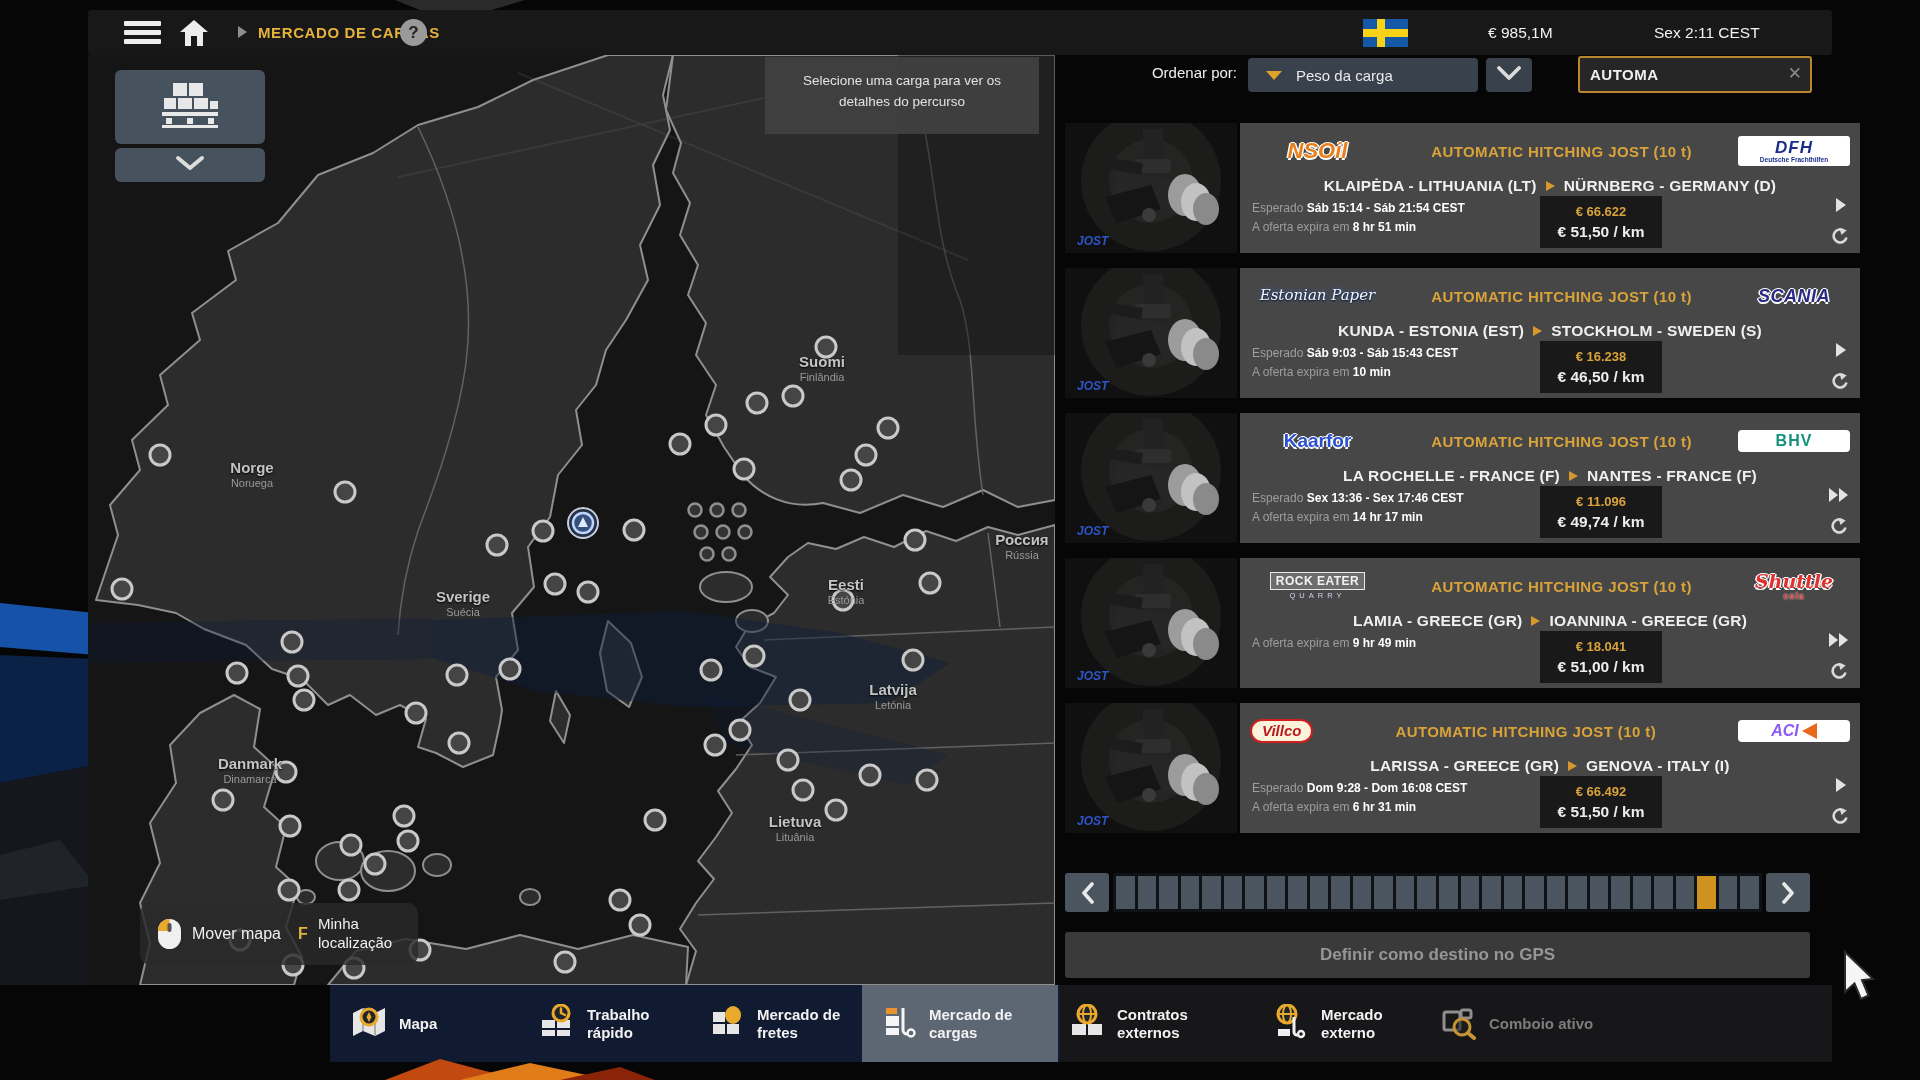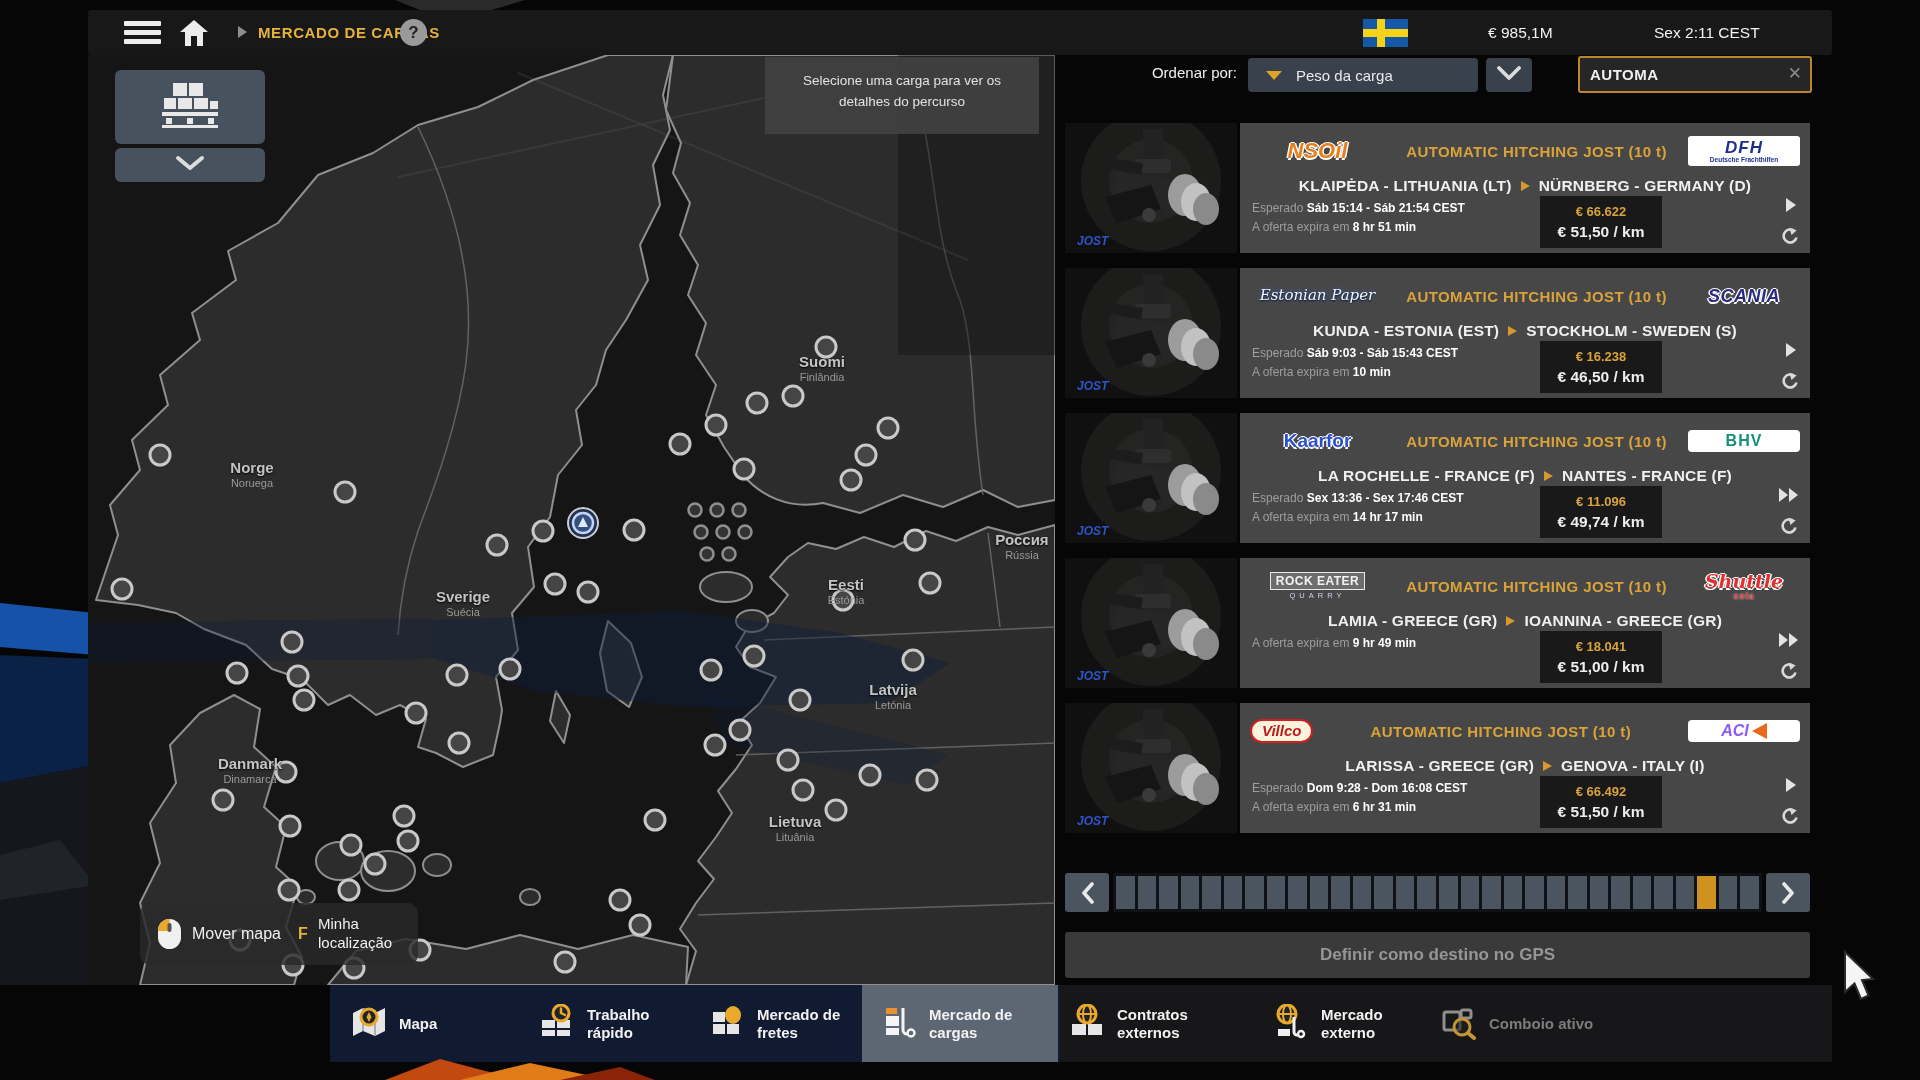--- a/index.html
+++ b/index.html
@@ -51,21 +51,21 @@
   .sort-value { color:#eaeaea; font-size:15px; }
   .sort-expand { left:1486px; top:58px; width:46px; height:34px; background:#39424c; border-radius:4px;
                  display:flex; align-items:center; justify-content:center; cursor:pointer; }
   .searchbox { left:1578px; top:56px; width:234px; height:37px; background:#262626; border:2px solid #b9862c; border-radius:3px; }
   .searchbox input { position:absolute; left:10px; top:0; width:185px; height:33px; background:transparent; border:none; outline:none;
                      color:#f0f0f0; font-size:15px; font-weight:bold; font-family:inherit; letter-spacing:.5px; }
   .search-clear { position:absolute; right:8px; top:5px; color:#8a8a8a; font-size:17px; cursor:pointer; }
 
   .offer { position:absolute; left:1065px; width:745px; height:130px; cursor:pointer; }
   .offer-thumb { position:absolute; left:0; top:0; width:172px; height:130px; background:#0c0c0c; }
-  .offer-content { position:absolute; left:175px; top:0; width:570px; height:130px; background:#474747; }
+  .offer-content { position:absolute; left:175px; top:0; width:620px; height:130px; background:#474747; }
   .offer-head { position:absolute; left:0; top:5px; width:100%; height:46px; display:flex; align-items:center; justify-content:space-between; padding:0 10px; }
   .cargo-title { flex:1; text-align:center; font-size:15px; font-weight:bold; color:#d9a33a; letter-spacing:.4px; }
   .offer-route { position:absolute; top:54px; width:100%; text-align:center; font-size:15.5px; font-weight:bold; color:#f0f0f0; letter-spacing:.2px; }
   .route-sep { display:inline-block; width:0; height:0; border-left:9px solid #d9982e; border-top:5.5px solid transparent; border-bottom:5.5px solid transparent; margin:0 9px; }
   .offer-bottom { position:absolute; left:12px; right:6px; top:78px; height:50px; }
   .time-line { font-size:12px; color:#9e9e9e; margin-bottom:5px; white-space:nowrap; }
   .time-line b { color:#fff; }
   .price-box { position:absolute; left:288px; top:-5px; width:122px; height:52px; background:#191919;
                display:flex; flex-direction:column; align-items:center; justify-content:center; gap:4px; }
   .price { font-size:13px; font-weight:bold; color:#d9a33a; }

